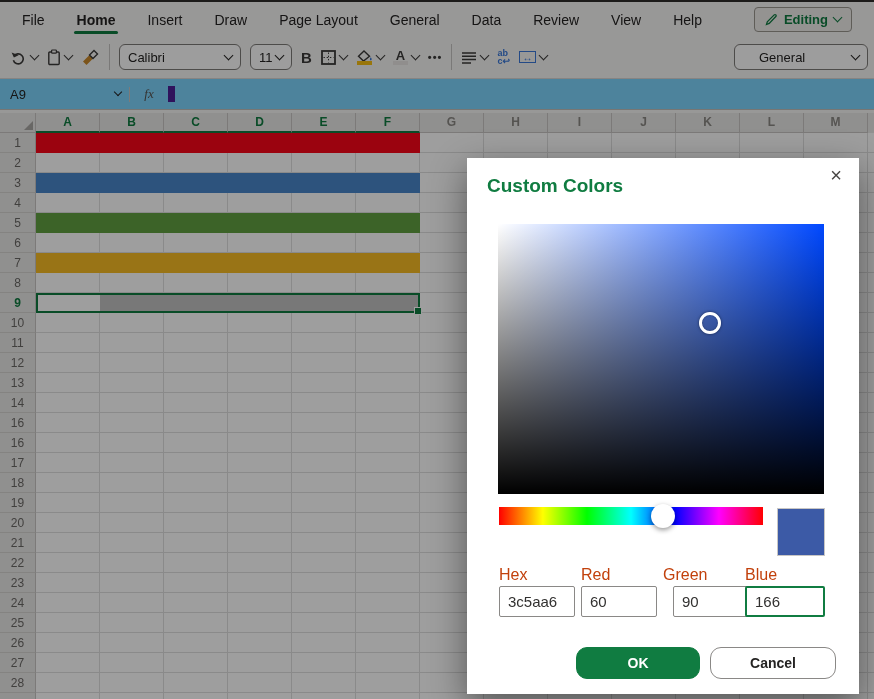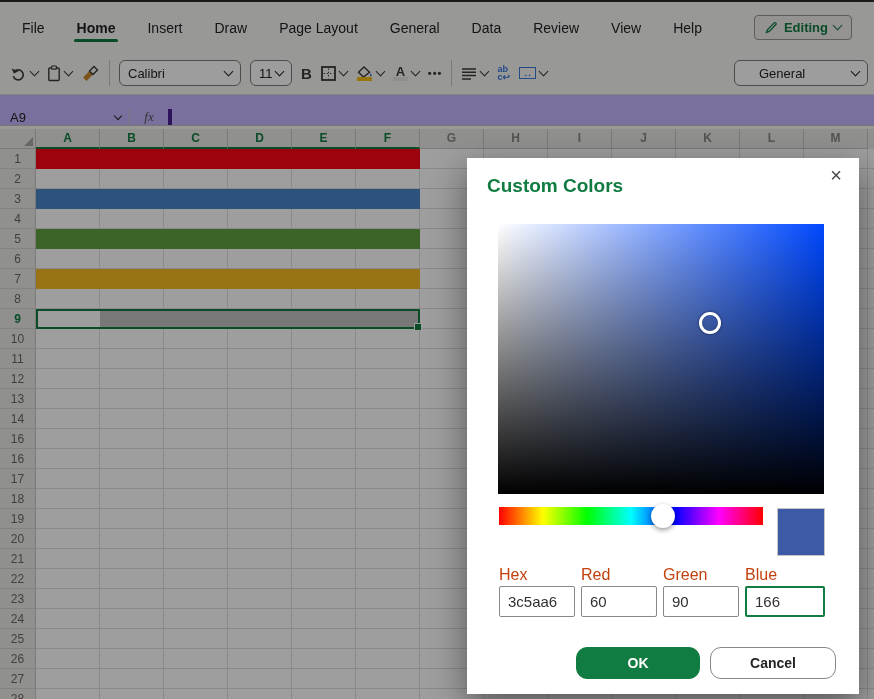--- a/index.html
+++ b/index.html
@@ -1,19 +1,19 @@
 <!DOCTYPE html>
 <html><head>
 <meta charset="utf-8">
 <style>
   html,body{margin:0;padding:0;background:#555;}
   .app{width:874px;height:699px;position:relative;overflow:hidden;background:#f6f5f4;
        font-family:"Liberation Sans",sans-serif;border-top:2px solid #1c1b1a;box-sizing:border-box;}
   
-  .menubar{height:34px;display:flex;align-items:center;padding:8px 6px;}
+  .menubar{height:34px;display:flex;align-items:center;padding:0 6px;}
   .tab{padding:9px 16px 7px;font-size:14px;color:#242322;position:relative;cursor:default;white-space:nowrap;}
   .tab.active{font-weight:700;}
   .tab.active::after{content:'';position:absolute;left:13px;right:13px;bottom:1px;height:3px;background:#0f7b40;border-radius:2px;}
   .editing-btn{margin-left:auto;margin-right:16px;display:flex;align-items:center;gap:6px;
        border:1px solid #99978f;background:#efedeb;border-radius:4px;padding:4px 10px;
        color:#0f7b40;font-weight:700;font-size:13px;}
   .chev{width:6px;height:6px;border-right:1.5px solid currentColor;border-bottom:1.5px solid currentColor;
        transform:rotate(45deg);display:inline-block;margin-top:-4px;}
   
   .toolbar{height:42px;display:flex;align-items:center;padding:0 10px;gap:9px;color:#3b3a39;}
@@ -25,27 +25,27 @@
   .combo.font{width:122px;}
   .combo.size{width:42px;}
   .combo.numfmt{width:134px;margin-left:auto;margin-right:-4px;padding-left:24px;}
   .boldb{font-weight:700;font-size:15px;}
   .underbar{display:block;height:4px;width:15px;margin-top:-1px;}
   .wrapicon{font-size:9px;font-weight:700;color:#3a78d8;line-height:8px;text-align:left;}
   .mergeicon{width:17px;height:12px;border:1.5px solid #3a78d8;color:#3a78d8;font-size:10px;
        display:flex;align-items:center;justify-content:center;box-sizing:border-box;}
   .dots{font-size:11px;letter-spacing:1px;font-weight:700;}
   
-  .formulabar{height:30px;display:flex;align-items:flex-end;background:#c4b5fd;
+  .formulabar{height:30px;display:flex;align-items:center;background:#7dd3fc;
        border-top:1px solid #d8d6d4;border-bottom:1px solid #c0beba;}
   .namebox{width:130px;display:flex;align-items:center;padding:0 8px 0 10px;font-size:13px;color:#242322;
        border-right:1px solid #c8c6c4;box-sizing:border-box;}
   .namebox .chev{margin-left:auto;width:5px;height:5px;}
   .fxcell{width:38px;display:flex;align-items:center;justify-content:center;font-size:13px;color:#55534f;
-       font-style:italic;font-family:"Liberation Serif",serif;border-right:4px solid #4c1d95;}
+       font-style:italic;font-family:"Liberation Serif",serif;border-right:7px solid #4c1d95;}
   .formulain{flex:1;border:none;outline:none;background:transparent;font:13px "Liberation Sans",sans-serif;padding:0 8px;}
   .bargap{height:3px;}
   
   .ghead{display:flex;height:20px;background:#e9e8e7;}
   .corner{width:36px;box-sizing:border-box;border-right:1px solid #c8c6c4;border-bottom:1px solid #c8c6c4;position:relative;background:#e9e8e7;}
   .corner::after{content:'';position:absolute;right:2px;bottom:2px;border-left:9px solid transparent;border-bottom:9px solid #a8a6a4;}
   .colh{width:64px;box-sizing:border-box;text-align:center;line-height:19px;font-size:12px;font-weight:700;
        color:#8a8884;border-right:1px solid #c8c6c4;border-bottom:1px solid #c8c6c4;flex:0 0 auto;}
   .colh.sel{color:#0f7b40;border-bottom:2px solid #0f7b40;line-height:18px;}
   .rows{height:568px;overflow:hidden;}
@@ -370,21 +370,21 @@
     </div>
     <div class="preview" style="background: rgb(60, 90, 166);"></div>
 
     <span class="flabel" style="left:32px;">Hex</span>
     <span class="flabel" style="left:114px;">Red</span>
     <span class="flabel" style="left:196px;">Green</span>
     <span class="flabel" style="left:278px;">Blue</span>
 
     <input class="finput" style="left: 32px; width: 76px;" value="3c5aa6">
     <input class="finput" style="left: 114px; width: 76px;" value="60">
-    <input class="finput" style="left: 196px; width: 76px;" value="90">
+    <input class="finput" style="left: 206px; width: 76px;" value="90">
     <input class="finput focused" style="left: 278px; width: 80px;" value="166">
 
     <div class="dlg-btn btn-ok">
       <span>OK</span>
     </div>
     <div class="dlg-btn btn-cancel">
       <span>Cancel</span>
     </div>
   </div>
 

